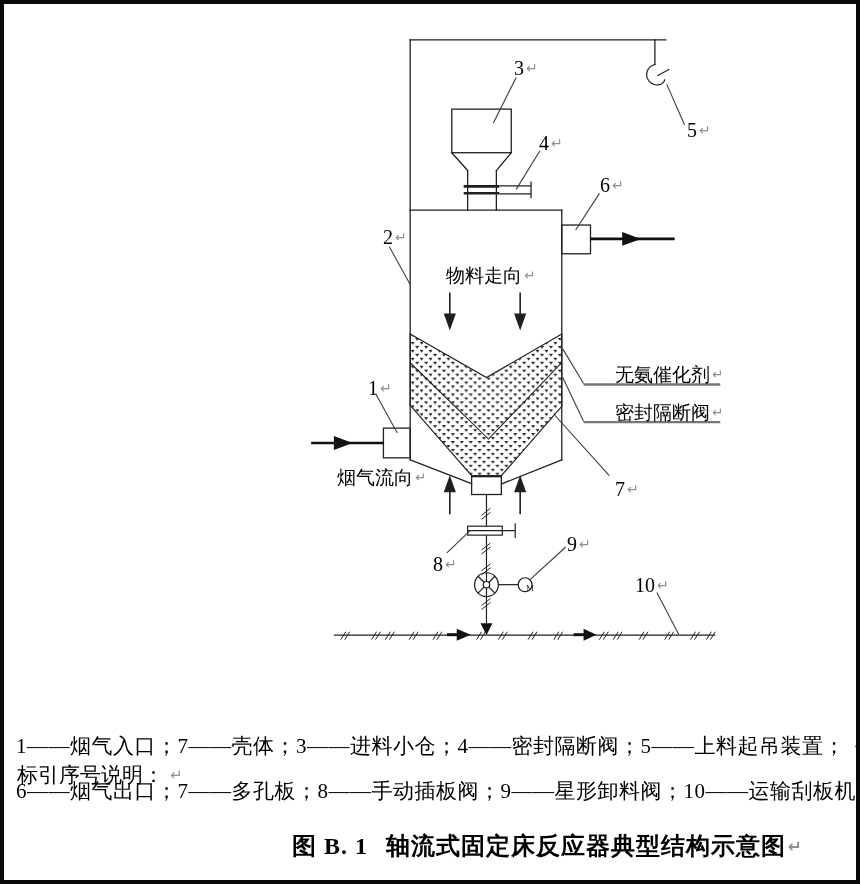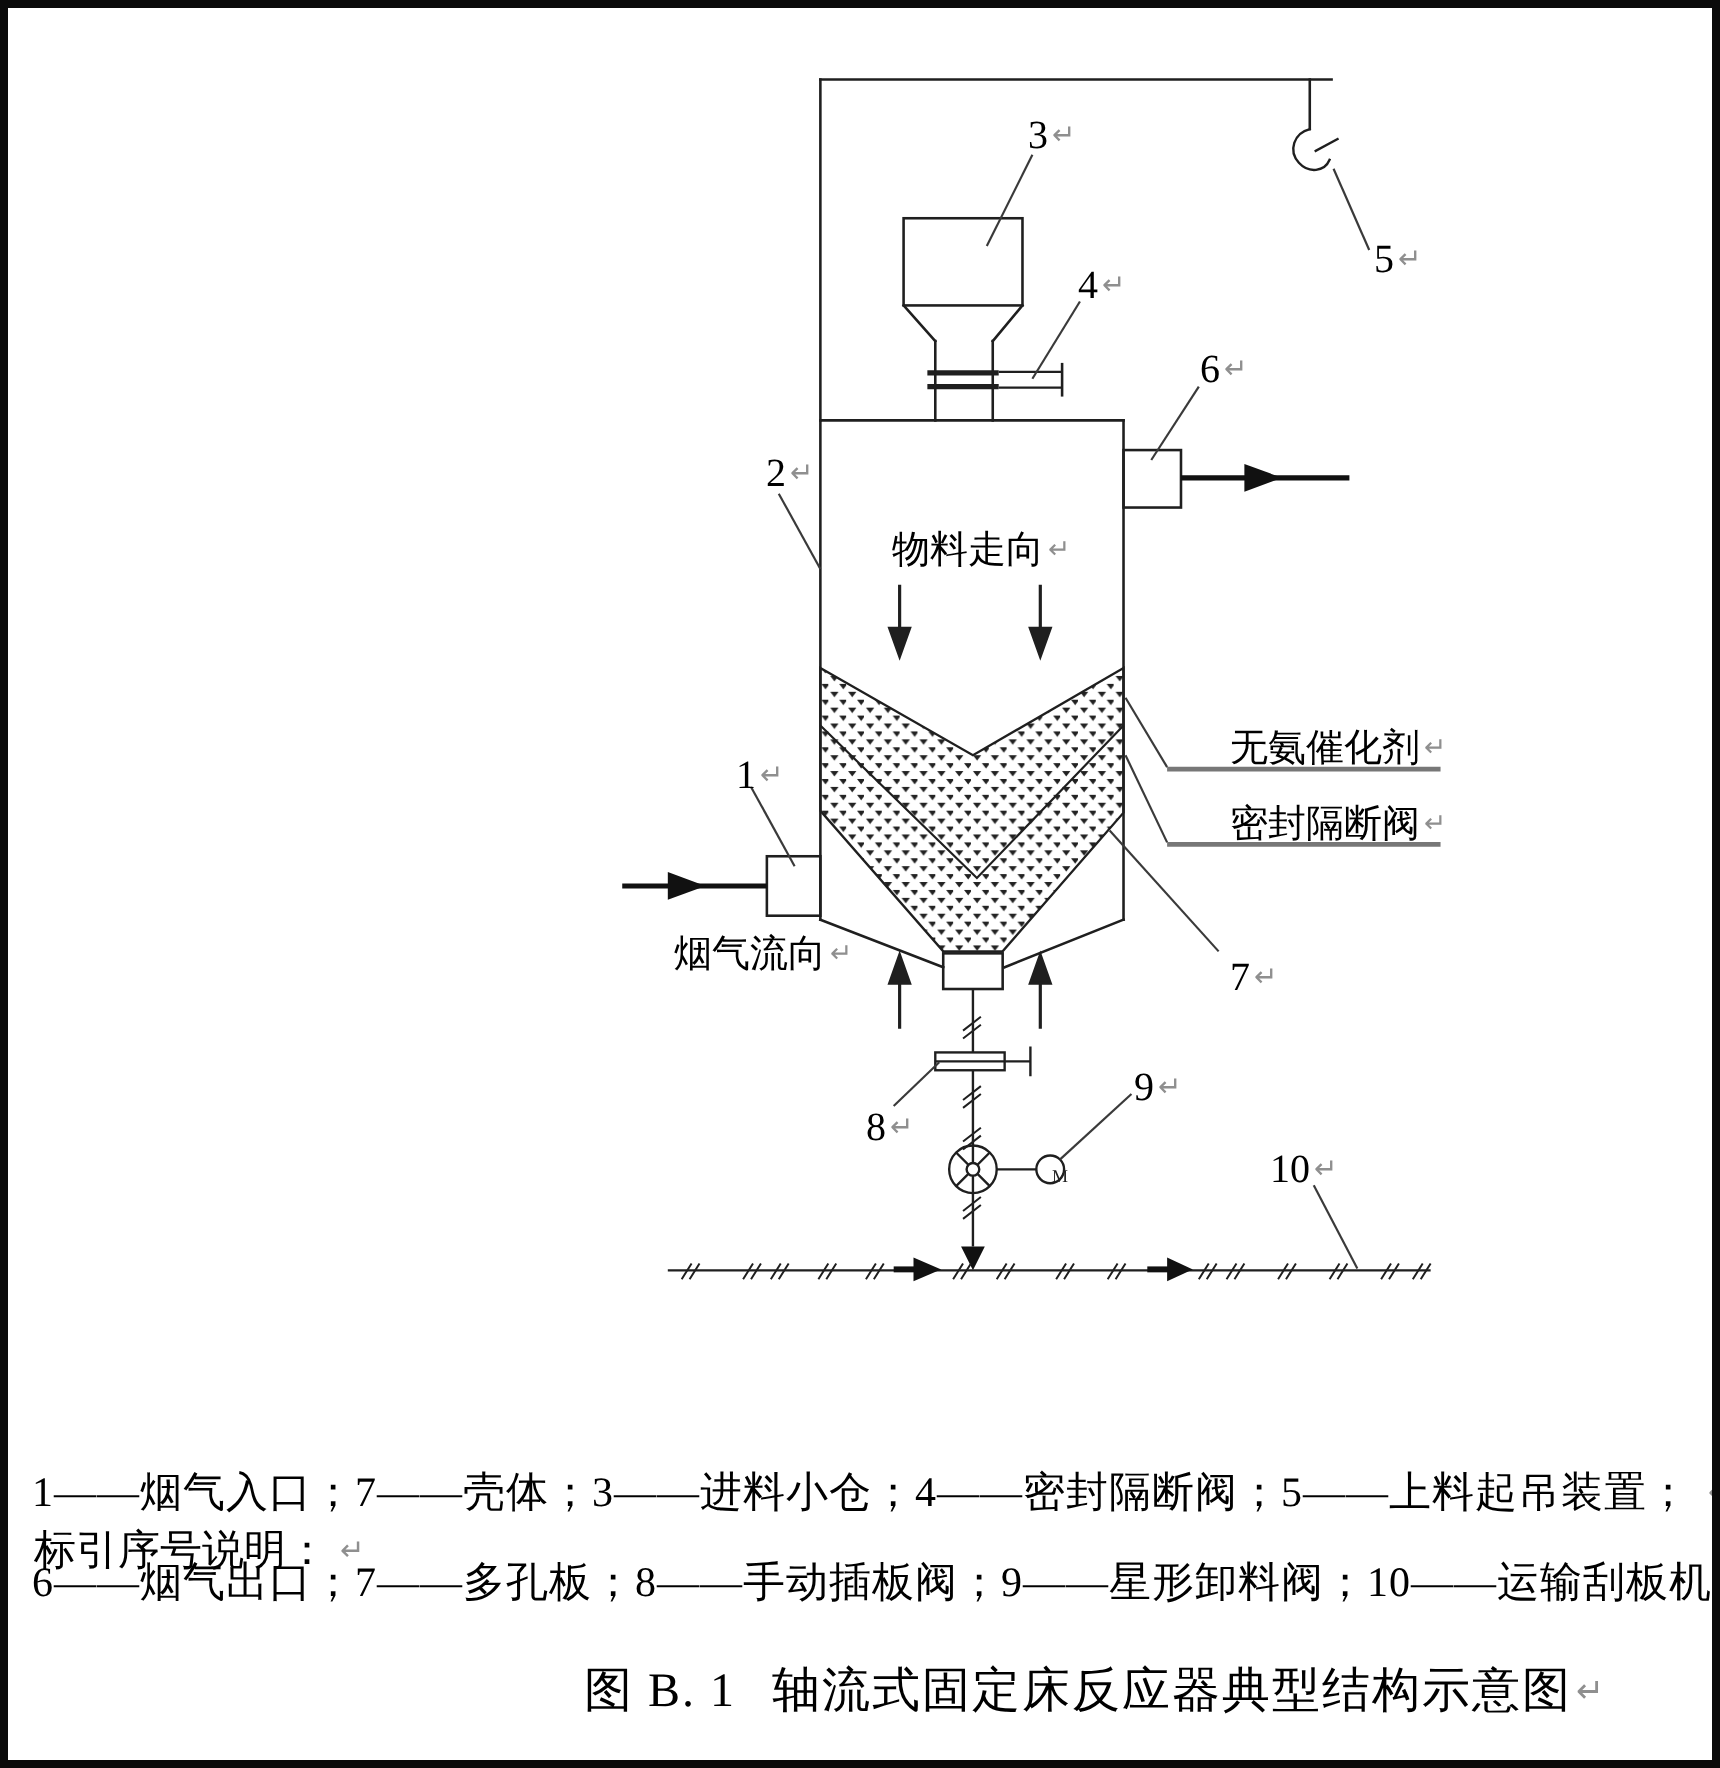--- a/index.html
+++ b/index.html
@@ -22,21 +22,21 @@
   .cjk{font-size:19px;}
   .ret{
     color:#8f8f8f;
     font-size:0.7em;
     margin-left:2px;
     vertical-align:2px;
     font-family:"DejaVu Sans","Liberation Sans",sans-serif;
   }
   .legend-title{font-size:21px;}
   .legend-line{font-size:21px;letter-spacing:0.5px;}
-  .caption{font-size:24px;font-weight:normal;letter-spacing:1px;}
+  .caption{font-size:24px;font-weight:bold;letter-spacing:1px;}
   .caption .gap{display:inline-block;width:18px;}
   .motor-m{
     position:absolute;left:520px;top:579px;width:12px;
     text-align:center;font-size:9px;color:#222;
     font-family:"Liberation Serif",serif;
   }
 </style>
 </head>
 <body>
 

